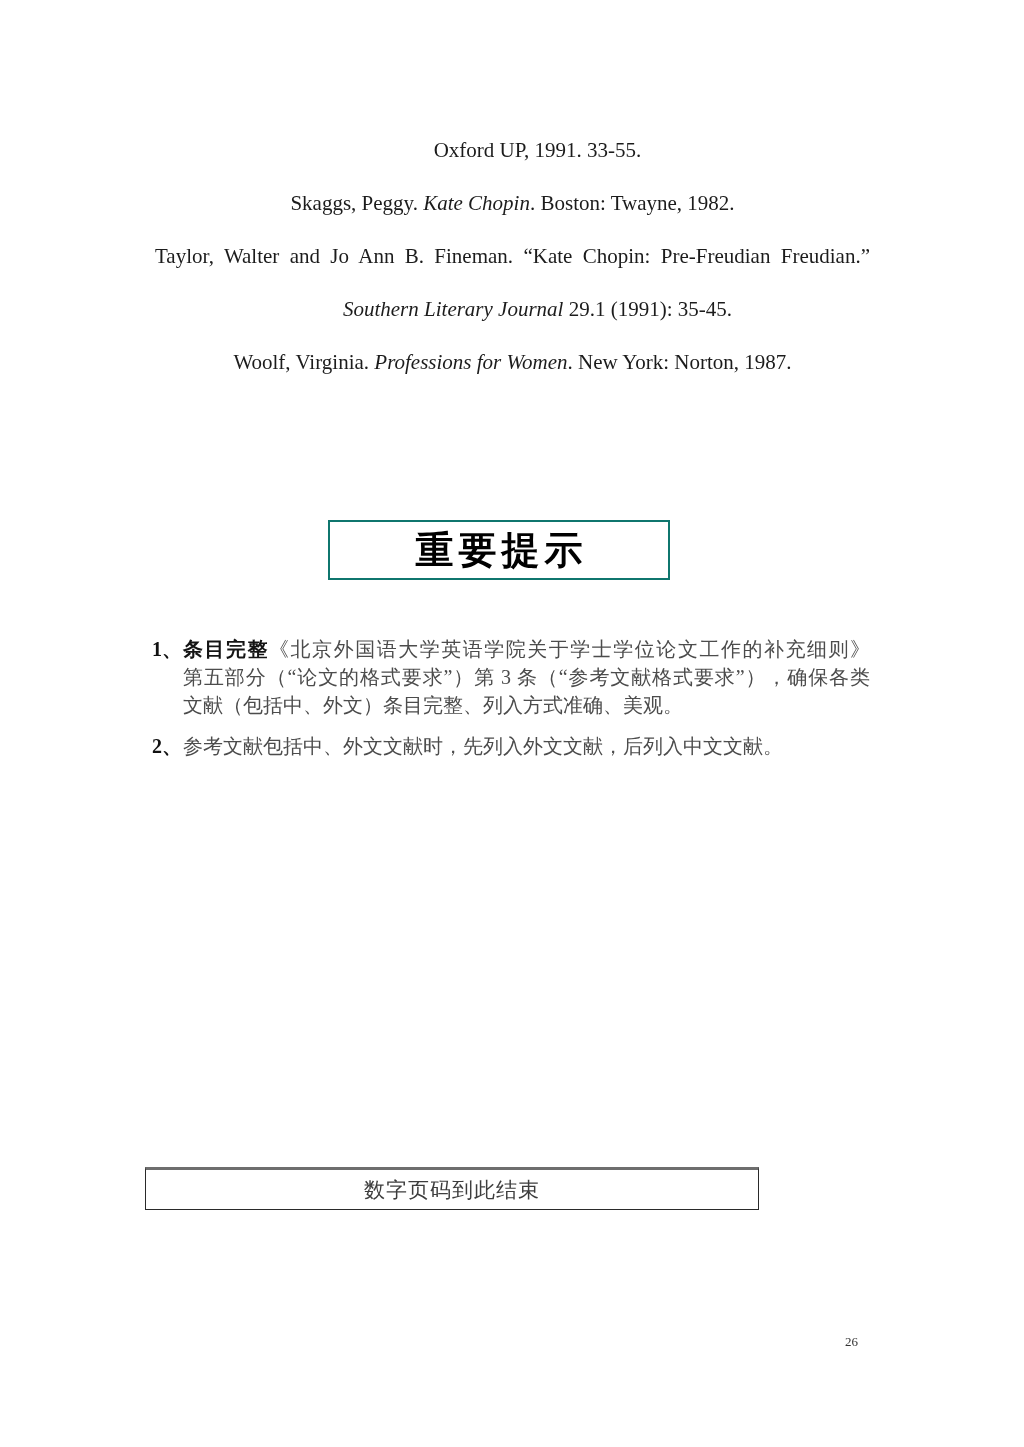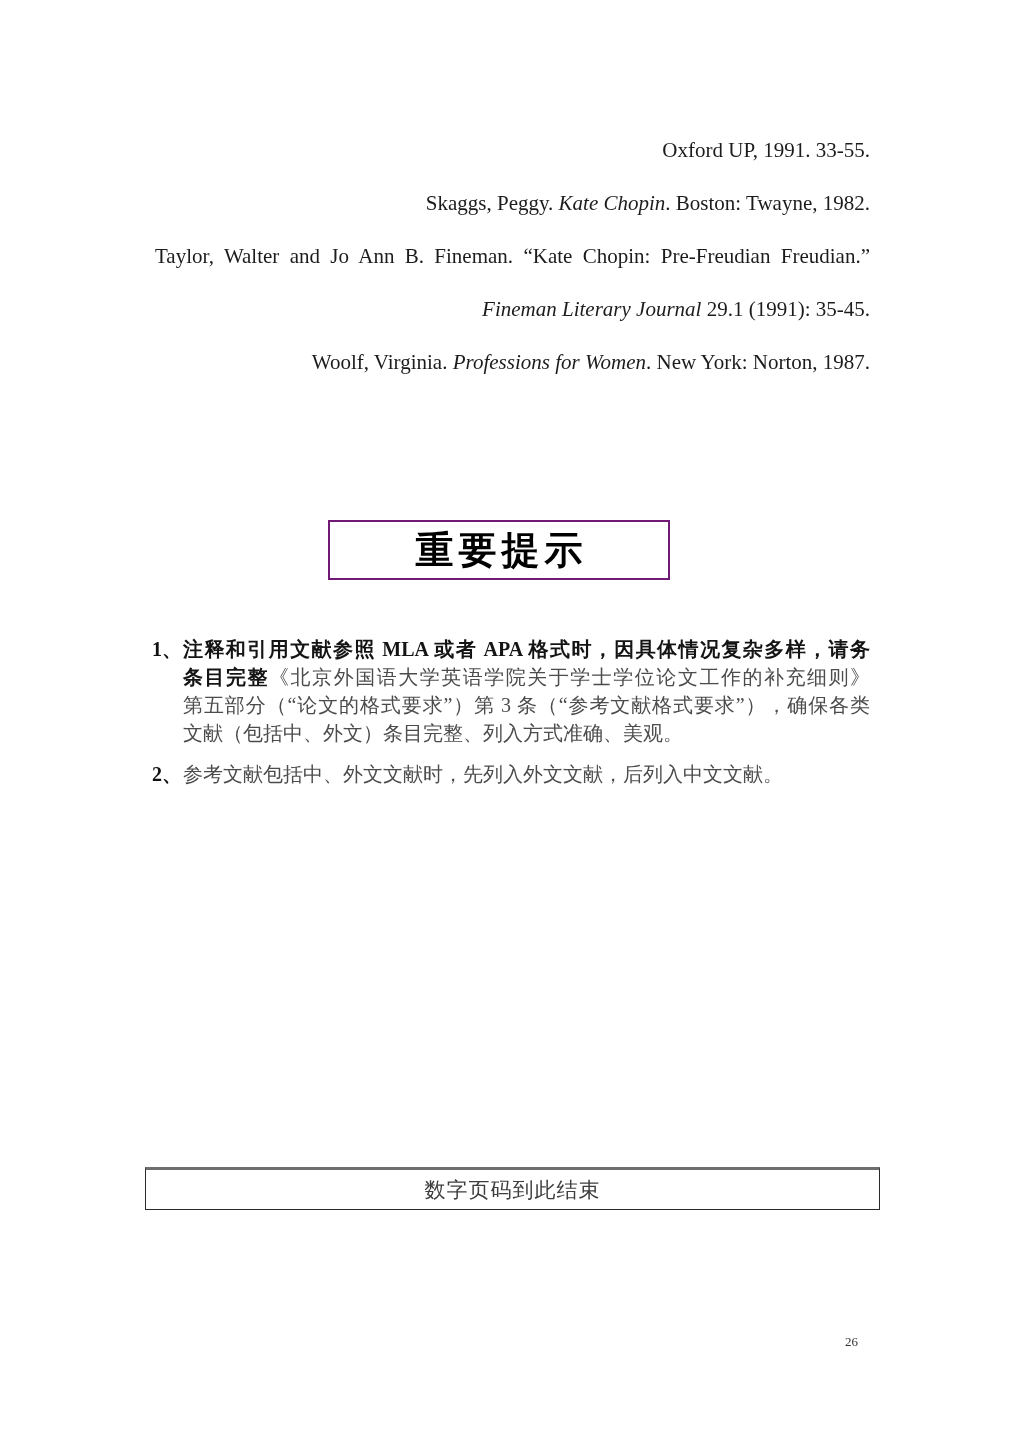--- a/index.html
+++ b/index.html
@@ -16,35 +16,35 @@
   .citations {
     position: absolute;
     left: 155px;
     top: 124px;
     width: 715px;
   }
   .cite-line {
     font-size: 21px;
     line-height: 53px;
     color: #1c1c1c;
-    text-align: right;
+    text-align: center;
   }
   .cite-line.indent { padding-left: 50px; }
   .cite-line.justify { text-align: justify; text-align-last: justify; }
   .cite-line .i { font-style: italic; }
 
   
   .notice-box {
     position: absolute;
     left: 328px;
     top: 520px;
     width: 342px;
     height: 60px;
     box-sizing: border-box;
-    border: 2px solid #701a75;
+    border: 2px solid #0f766e;
     display: flex;
     align-items: center;
     justify-content: center;
     background: #ffffff;
   }
   .notice-title {
     font-family: "Liberation Sans", "DejaVu Sans", sans-serif;
     font-weight: bold;
     font-size: 38px;
     letter-spacing: 5px;
@@ -78,21 +78,21 @@
   }
   .note-line { text-align: left; }
   .note-line.justify { text-align: justify; text-align-last: justify; }
   .note-line .b { font-weight: bold; color: #141414; }
 
   
   .footer-box {
     position: absolute;
     left: 145px;
     top: 1167px;
-    width: 735px;
+    width: 614px;
     height: 43px;
     box-sizing: border-box;
     border: 1px solid #2a2a2a;
     border-top: 3px solid #6e6e6e;
     display: flex;
     align-items: center;
     justify-content: center;
     background: #ffffff;
   }
   .footer-text {
@@ -113,32 +113,31 @@
 </style>
 </head>
 <body>
 
 <div class="page">
 
   <section class="citations">
       <div class="cite-line indent"><span>Oxford UP, 1991. 33-55.</span></div>
       <div class="cite-line"><span>Skaggs, Peggy. </span><span class="i">Kate Chopin</span><span>. Boston: Twayne, 1982.</span></div>
       <div class="cite-line justify"><span>Taylor, Walter and Jo Ann B. Fineman. “Kate Chopin: Pre-Freudian Freudian.”</span></div>
-      <div class="cite-line indent"><span class="i">Fineman Literary Journal</span><span> 29.1 (1991): 35-45.</span></div>
+      <div class="cite-line indent"><span class="i">Southern Literary Journal</span><span> 29.1 (1991): 35-45.</span></div>
       <div class="cite-line"><span>Woolf, Virginia. </span><span class="i">Professions for Women</span><span>. New York: Norton, 1987.</span></div>
     </section>
 
   <div class="notice-box">
     <span class="notice-title">重要提示</span>
   </div>
 
   <section class="notes">
       <div class="note-item">
         <span class="note-number">1、</span>
-        <div class="note-line justify"><span class="b">注释和引用文献参照 MLA 或者 APA 格式时，因具体情况复杂多样，请务</span></div>
         <div class="note-line justify"><span class="b">条目完整</span><span>《北京外国语大学英语学院关于学士学位论文工作的补充细则》</span></div>
         <div class="note-line justify"><span>第五部分（“论文的格式要求”）第 3 条（“参考文献格式要求”），确保各类</span></div>
         <div class="note-line"><span>文献（包括中、外文）条目完整、列入方式准确、美观。</span></div>
       </div>
       <div class="note-item">
         <span class="note-number">2、</span>
         <div class="note-line"><span>参考文献包括中、外文文献时，先列入外文文献，后列入中文文献。</span></div>
       </div>
     </section>
 

